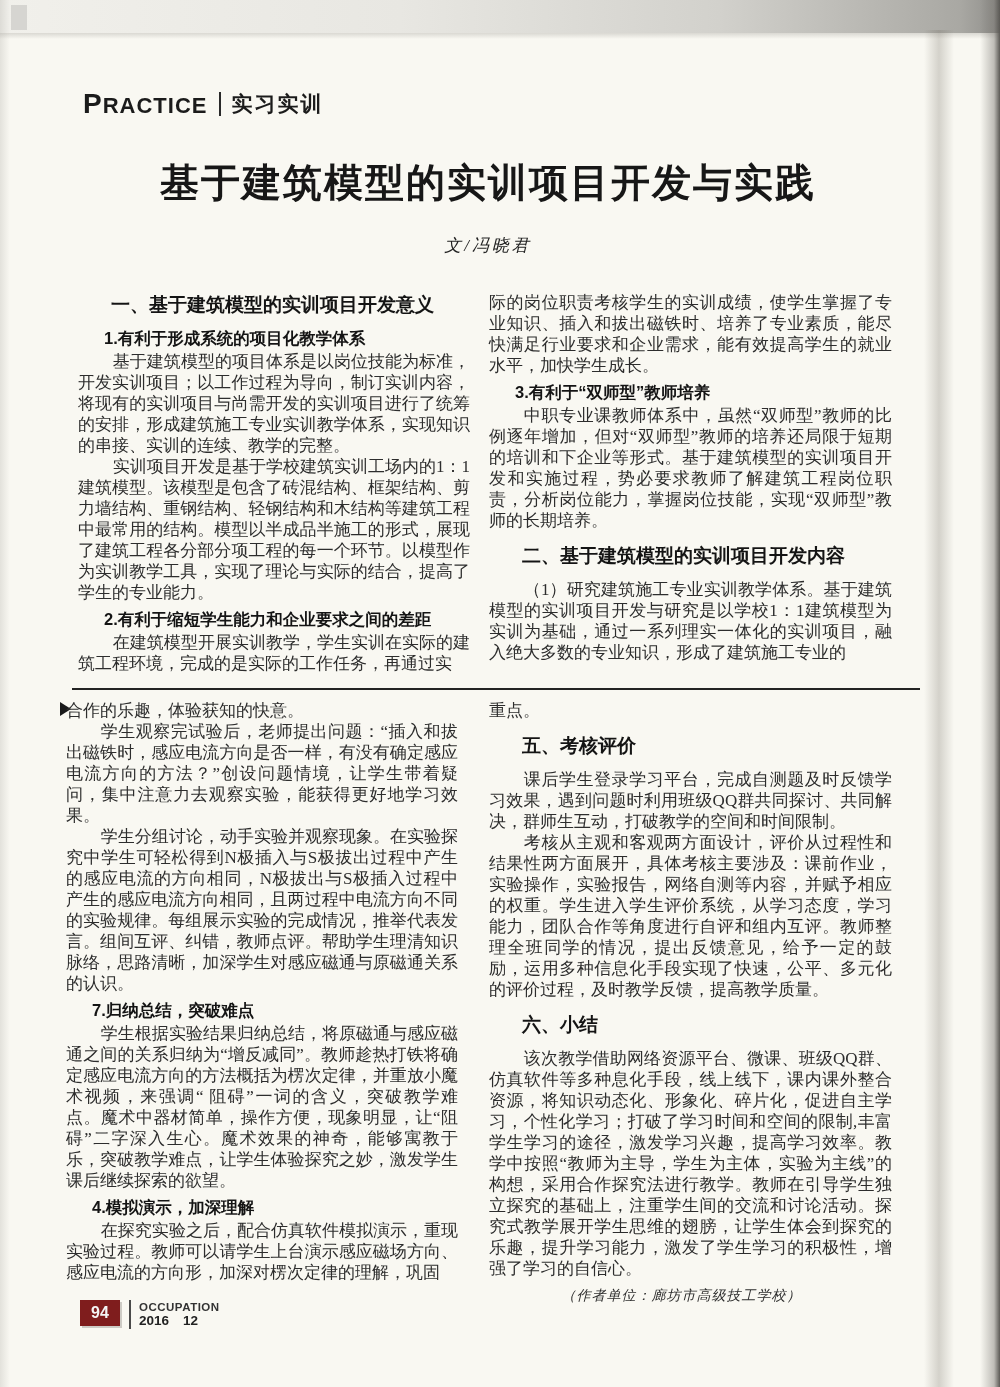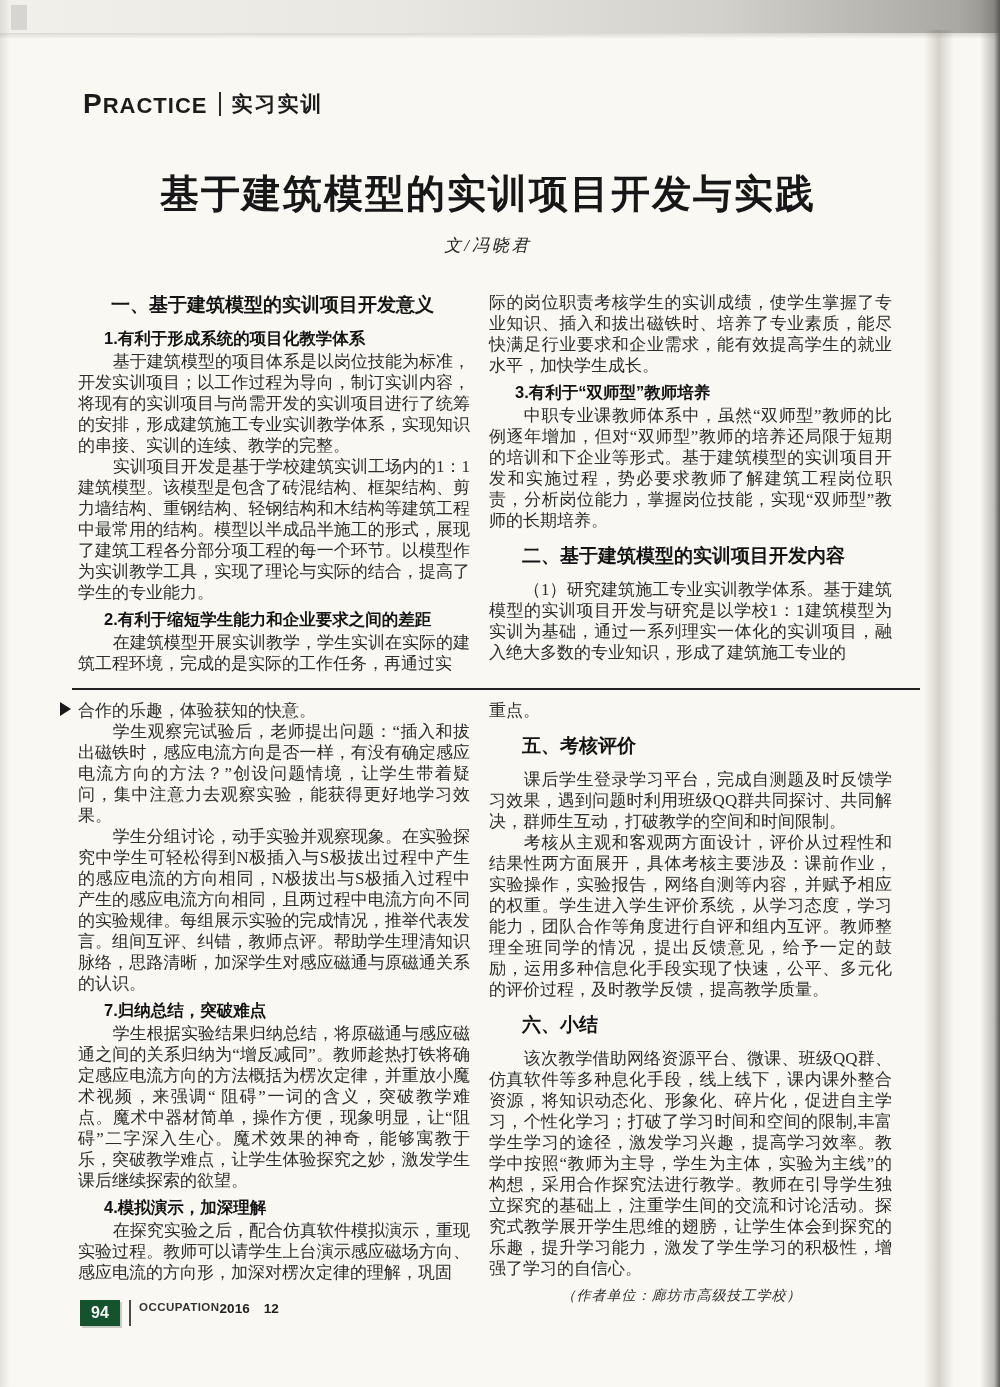--- a/index.html
+++ b/index.html
@@ -42,31 +42,31 @@
   .practice-label{
     display:inline-block;font-weight:bold;font-size:22px;letter-spacing:1px;color:#1b1b1b;
   }
   .practice-label::first-letter{font-size:28px;}
   .masthead-divider{width:2px;height:24px;background:#2a2a2a;margin:0 10px 0 12px;}
   .category-label{font-weight:bold;font-size:21px;color:#1b1b1b;letter-spacing:2px;}
   
   .article-title{
     position:absolute;left:78px;top:156px;width:820px;text-align:center;
     font-family:"Liberation Sans","DejaVu Sans",sans-serif;
-    font-weight:bold;font-size:39px;letter-spacing:2px;color:#171717;margin-top:11px;
+    font-weight:bold;font-size:39px;letter-spacing:2px;color:#171717;
   }
   .byline{
     position:absolute;left:78px;top:234px;width:820px;text-align:center;
     font-style:italic;font-size:17px;letter-spacing:3px;color:#222;
   }
   
   .col{position:absolute;font-size:17px;line-height:21px;text-align:justify;}
   .col-lt{left:78px;top:292px;width:392px;}
   .col-rt{left:489px;top:292px;width:403px;}
-  .col-lb{left:78px;top:700px;width:392px;}
+  .col-lb{left:66px;top:700px;width:392px;}
   .col-rb{left:489px;top:700px;width:403px;}
   .para{margin:0;text-indent:2.05em;}
   .para-cont{margin:0;text-indent:0;}
   .h1{
     font-family:"Liberation Sans","DejaVu Sans",sans-serif;
     font-weight:bold;font-size:19px;line-height:24px;color:#141414;
     padding-left:33px;margin:13px 0 11px;
   }
   .col > .h1:first-child{margin-top:1px;}
   .h2{
@@ -83,26 +83,26 @@
     position:absolute;left:72px;top:688px;width:848px;height:2px;background:#232323;
   }
   .continuation-arrow{
     position:absolute;left:60px;top:702px;width:0;height:0;
     border-left:11px solid #1a1a1a;border-top:7px solid transparent;border-bottom:7px solid transparent;
   }
   
   .footer{position:absolute;left:80px;top:1300px;display:flex;align-items:stretch;
     font-family:"Liberation Sans","DejaVu Sans",sans-serif;}
   .page-number-box{
-    width:40px;height:26px;background:#14532d;color:#f4f4f4;
+    width:40px;height:26px;background:#7f1d1d;color:#f4f4f4;
     font-weight:bold;font-size:16px;display:flex;align-items:center;justify-content:center;
     box-shadow:2px 2px 0 rgba(150,148,142,0.45);
   }
   .footer-sep{width:2px;background:#4a4a4a;margin-left:9px;margin-right:8px;}
-  .footer-meta{display:flex;flex-direction:row;justify-content:space-between;padding:1px 0;}
+  .footer-meta{display:flex;flex-direction:column;justify-content:space-between;padding:1px 0;}
   .journal-name{font-weight:bold;font-size:11.5px;color:#333;letter-spacing:0.5px;}
   .journal-issue{font-weight:bold;font-size:13.5px;color:#222;}
   .journal-issue .issue-no{margin-left:14px;}
 </style>
 </head>
 <body>
 
 <div class="scan-top-edge"></div>
 <div class="scan-corner-mark"></div>
 <div class="page-left-edge"></div>

